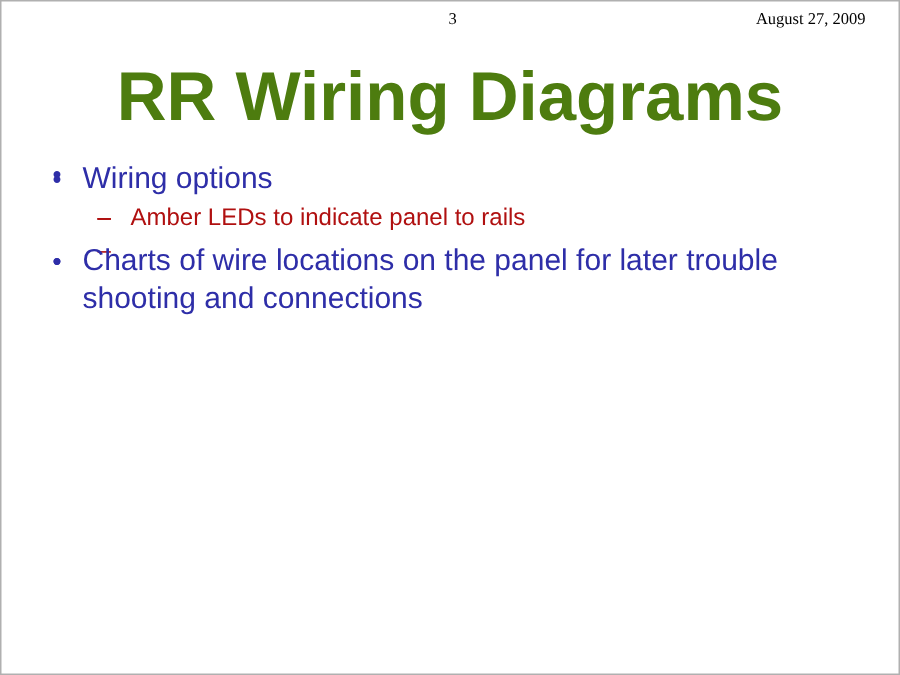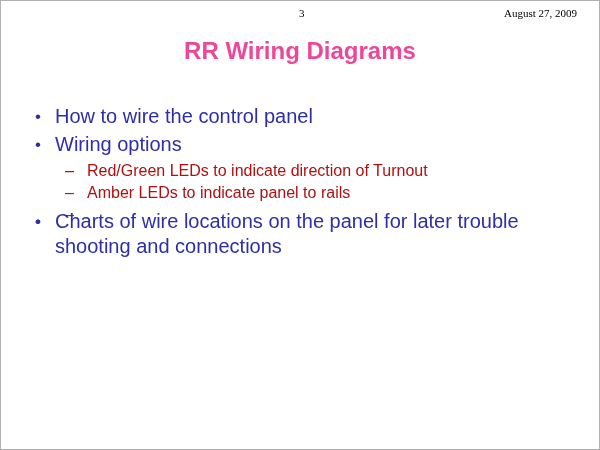--- a/index.html
+++ b/index.html
@@ -42,23 +42,23 @@
     right: 22px;
     top: 0;
     font-size: 11px;
   }
   .title {
     position: absolute;
     top: 36px;
     left: 0;
     width: 100%;
     text-align: center;
-    font-size: 24px;
+    font-size: 46px;
     font-weight: bold;
-    color: #ec4899;
+    color: #4d7c0f;
     letter-spacing: 0px;
     font-family: "Liberation Sans", sans-serif;
   }
   .body {
     position: absolute;
     top: 103px;
     left: 28px;
     width: 552px;
   }
   .bullet-l1 {
@@ -112,35 +112,33 @@
     <span class="page-number">3</span>
     <span class="date">August 27, 2009</span>
   </div>
 
   <div class="title">RR Wiring Diagrams</div>
 
   <div class="body">
 
     <div class="bullet-l1">
       <span class="marker">•</span>
-      <span class="text">How to wire the control panel</span>
     </div>
 
     <div class="bullet-l1">
       <span class="marker">•</span>
       <span class="text">Wiring options</span>
     </div>
 
     <div class="group-l2">
       <div class="bullet-l2">
         <span class="marker">–</span>
       </div>
       <div class="bullet-l2">
         <span class="marker">–</span>
-        <span class="text">Red/Green LEDs to indicate direction of Turnout</span>
       </div>
       <div class="bullet-l2">
         <span class="marker">–</span>
         <span class="text">Amber LEDs to indicate panel to rails</span>
       </div>
       <div class="bullet-l2">
         <span class="marker">–</span>
       </div>
     </div>
 

